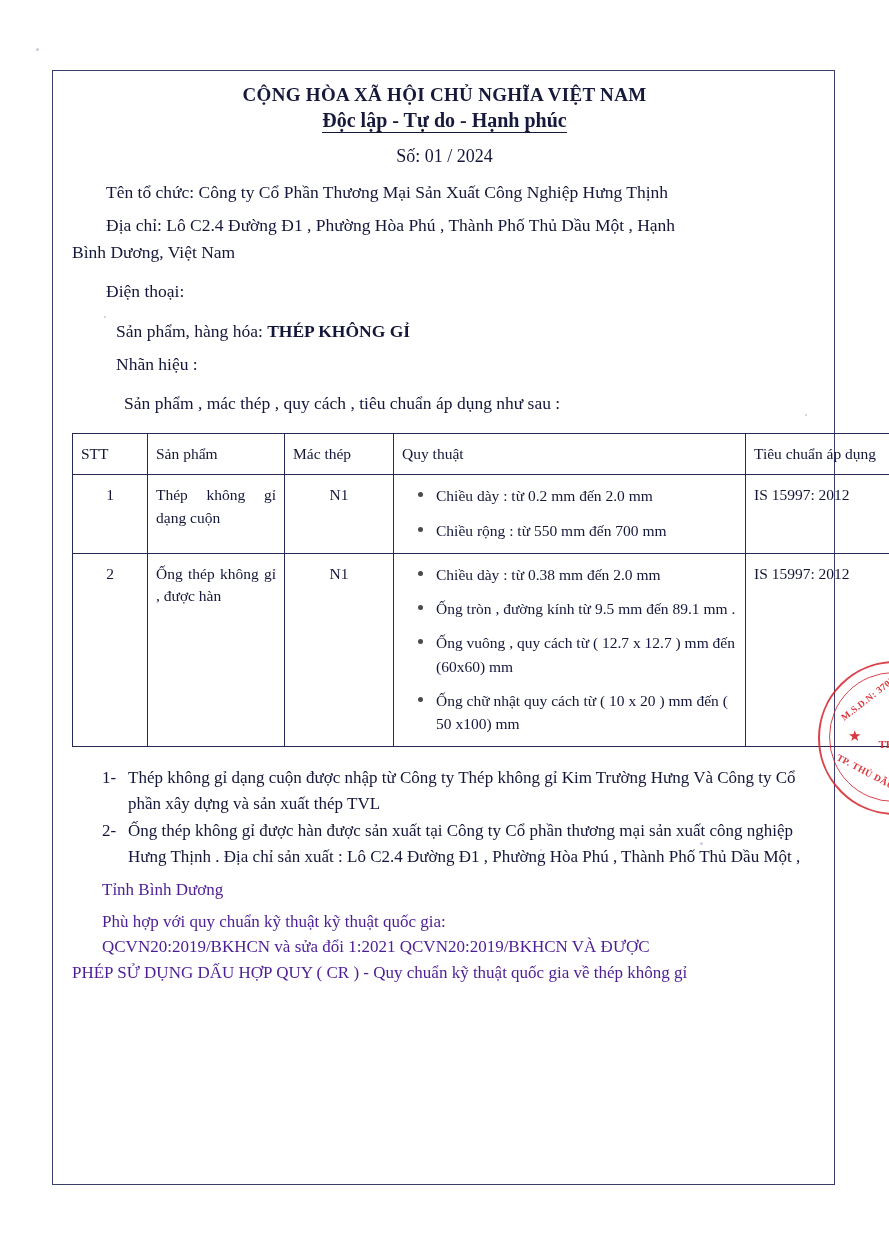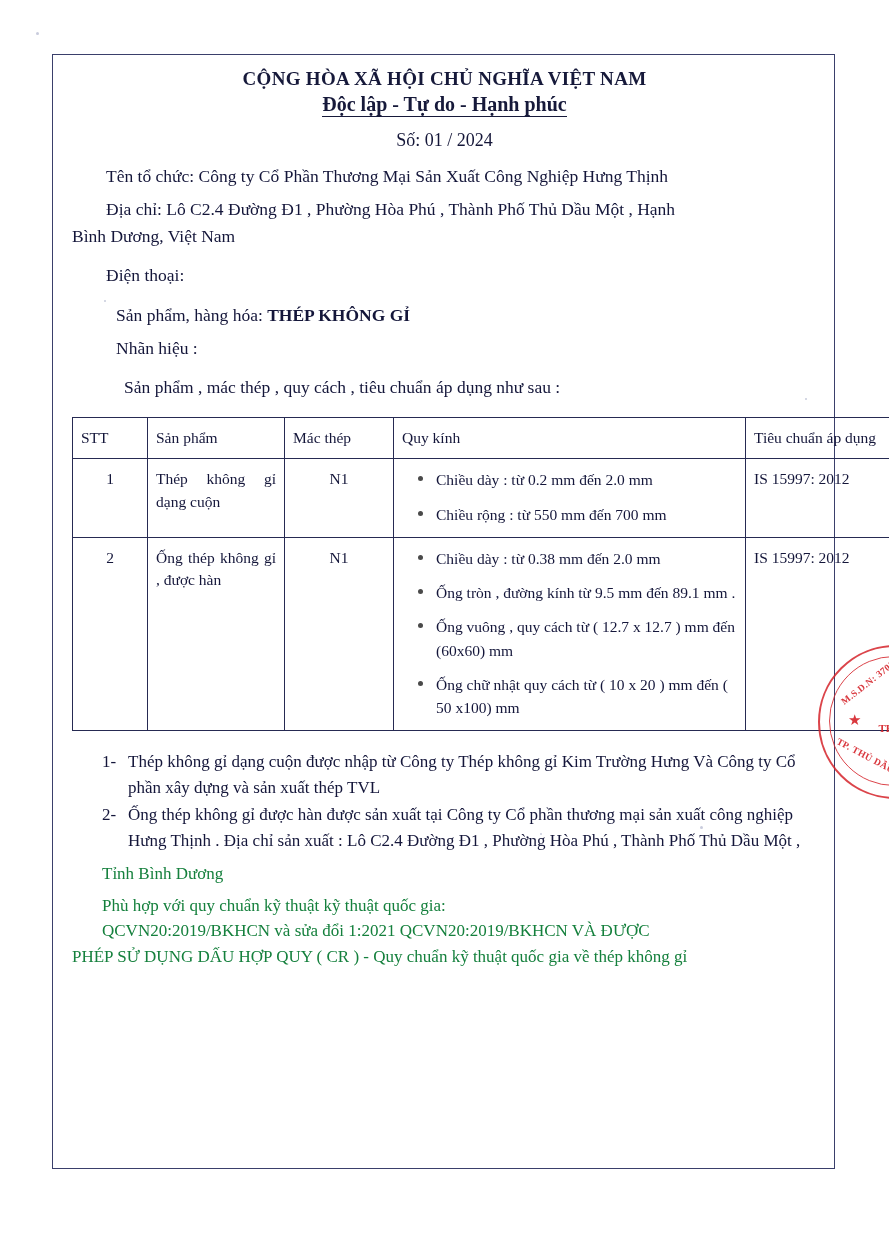--- a/index.html
+++ b/index.html
@@ -11,21 +11,21 @@
     width: 889px;
     height: 1260px;
     position: relative;
     font-family: "Liberation Serif", serif;
     color: #141414;
     overflow: hidden;
   }
 
   .page {
     position: absolute;
-    left: 0; top: 0;
+    left: 0; top: 16px;
     width: 889px;
     height: 888px;
   }
 
   
   .scan-frame {
     position: absolute;
     left: 52px;
     top: 54px;
     width: 783px;
@@ -142,21 +142,21 @@
     margin-bottom: 2px;
     padding-left: 30px;
   }
   .note-num { width: 26px; flex: none; }
   .note-text { flex: 1; }
 
   .tail { margin-top: 4px; }
   .tail .l {
     font-size: 17px;
     line-height: 1.5;
-    color: #15803d;
+    color: #4c1d95;
     padding-left: 30px;
   }
   .tail .l.wide { padding-left: 0; text-align: justify; }
   .tail .l.ind { padding-left: 30px; }
 
   
   .seal {
     position: absolute;
     left: 818px;
     top: 645px;
@@ -239,21 +239,21 @@
     <div class="para indent2"><span>Sản phẩm, hàng hóa: </span><span class="bold">THÉP KHÔNG GỈ</span></div>
     <div class="para indent2" style="margin-top:6px">Nhãn hiệu :</div>
     <div class="para indent3">Sản phẩm , mác thép , quy cách , tiêu chuẩn áp dụng như sau :</div>
 
     <table class="spec">
       <thead>
         <tr>
           <th class="col-stt">STT</th>
           <th class="col-prod">Sản phẩm</th>
           <th class="col-mac">Mác thép</th>
-          <th class="col-quy">Quy kính</th>
+          <th class="col-quy">Quy thuật</th>
           <th class="col-std">Tiêu chuẩn áp dụng</th>
         </tr>
       </thead>
       <tbody>
         <tr>
           <td class="ctr">1</td>
           <td class="just">Thép không gỉ dạng cuộn</td>
           <td class="ctr">N1</td>
           <td>
             <ul class="specs">

